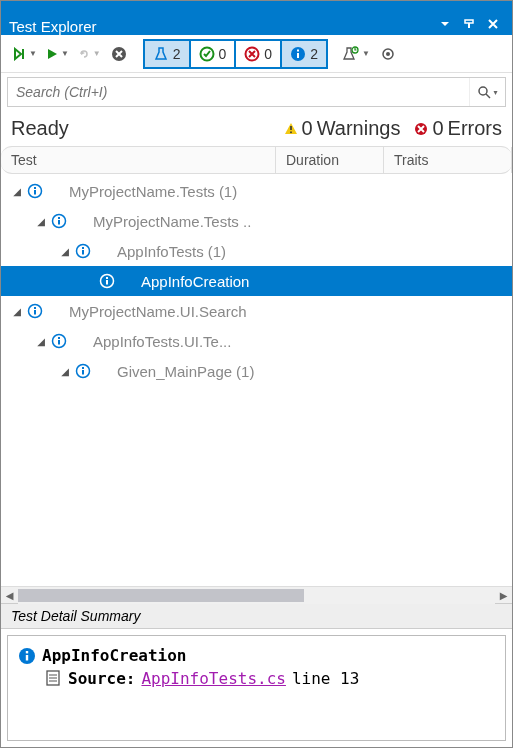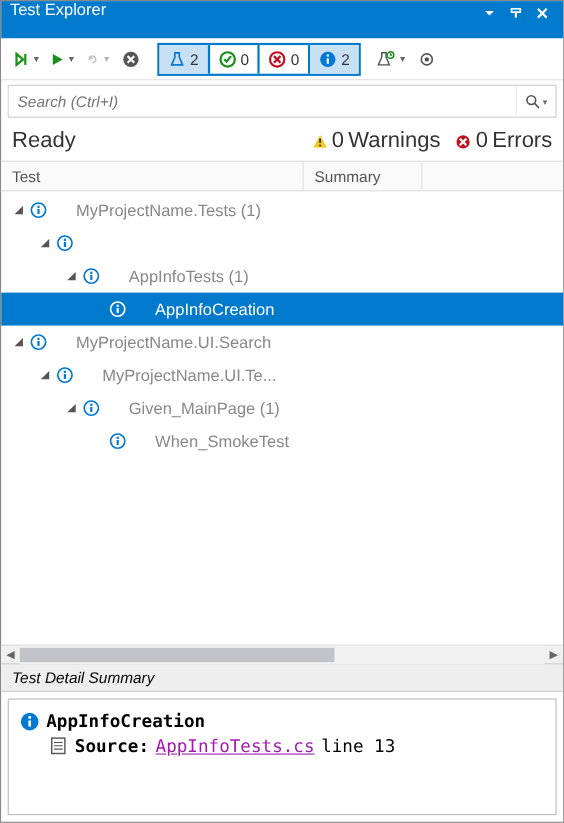--- a/index.html
+++ b/index.html
@@ -12,21 +12,21 @@
       display: flex;
       flex-direction: column;
       border: 1px solid #888;
     }
     
     .title-bar {
       background: #007acc;
       color: #fff;
       height: 34px;
       display: flex;
-      align-items: flex-start;
+      align-items: flex-end;
       padding: 0 8px;
       font-size: 15px;
     }
     .title-bar .title { flex: 1; }
     .title-bar .tb-btn {
       width: 22px; height: 22px;
       display: flex; align-items: center; justify-content: center;
       margin-left: 2px;
       cursor: pointer;
     }
@@ -118,20 +118,21 @@
     
     .cols {
       display: flex;
       background: #fafafa;
       border-top: 1px solid #ddd;
       border-bottom: 1px solid #ddd;
       height: 28px;
       align-items: center;
       font-size: 14px;
       color: #555;
+      border-radius: 11px;
     }
     .col { padding: 0 10px; border-right: 1px solid #ddd; height: 100%; display: flex; align-items: center; }
     .col-test { width: 275px; }
     .col-dur { width: 108px; }
     .col-traits { flex: 1; }
     
     .tree {
       flex: 1;
       overflow: hidden;
       position: relative;
@@ -329,21 +330,22 @@
         <circle cx="7" cy="7" r="6" fill="#c50f1f"></circle>
         <path d="M4 4 L10 10 M10 4 L4 10" stroke="#fff" stroke-width="2"></path>
       </svg>
     <span>0</span>
     <span>Errors</span>
   </span>
 </div>
 
 <div class="cols">
   <div class="col col-test">Test</div>
-  <div class="col col-dur">Summary</div>
+  <div class="col col-dur">Duration</div>
+  <div class="col col-traits">Traits</div>
 </div>
 
 <div class="tree">
 
   <div class="tree-row" style="padding-left:10px">
     <span class="twist">◢</span>
     <span class="node-icon">
         <svg width="16" height="16" viewBox="0 0 16 16">
           <circle cx="8" cy="8" r="6.5" fill="none" stroke="#0078d4" stroke-width="1.5"></circle>
           <rect x="7" y="4" width="2" height="2" fill="#0078d4"></rect>
@@ -356,20 +358,21 @@
 
   <div class="tree-row" style="padding-left:34px">
     <span class="twist">◢</span>
     <span class="node-icon">
         <svg width="16" height="16" viewBox="0 0 16 16">
           <circle cx="8" cy="8" r="6.5" fill="none" stroke="#0078d4" stroke-width="1.5"></circle>
           <rect x="7" y="4" width="2" height="2" fill="#0078d4"></rect>
           <rect x="7" y="7" width="2" height="4.5" fill="#0078d4"></rect>
         </svg>
       </span>
+    <span class="tree-label">MyProjectName.Tests ..</span>
   </div>
 
   <div class="tree-row" style="padding-left:58px">
     <span class="twist">◢</span>
     <span class="node-icon">
         <svg width="16" height="16" viewBox="0 0 16 16">
           <circle cx="8" cy="8" r="6.5" fill="none" stroke="#0078d4" stroke-width="1.5"></circle>
           <rect x="7" y="4" width="2" height="2" fill="#0078d4"></rect>
           <rect x="7" y="7" width="2" height="4.5" fill="#0078d4"></rect>
         </svg>
@@ -404,47 +407,36 @@
 
   <div class="tree-row" style="padding-left:34px">
     <span class="twist">◢</span>
     <span class="node-icon">
         <svg width="16" height="16" viewBox="0 0 16 16">
           <circle cx="8" cy="8" r="6.5" fill="none" stroke="#0078d4" stroke-width="1.5"></circle>
           <rect x="7" y="4" width="2" height="2" fill="#0078d4"></rect>
           <rect x="7" y="7" width="2" height="4.5" fill="#0078d4"></rect>
         </svg>
       </span>
-    <span class="tree-label">MyProjectName.UI.Te...</span>
+    <span class="tree-label">AppInfoTests.UI.Te...</span>
   </div>
 
   <div class="tree-row" style="padding-left:58px">
     <span class="twist">◢</span>
     <span class="node-icon">
         <svg width="16" height="16" viewBox="0 0 16 16">
           <circle cx="8" cy="8" r="6.5" fill="none" stroke="#0078d4" stroke-width="1.5"></circle>
           <rect x="7" y="4" width="2" height="2" fill="#0078d4"></rect>
           <rect x="7" y="7" width="2" height="4.5" fill="#0078d4"></rect>
         </svg>
       </span>
     <span class="tree-label">Given_MainPage</span>
     <span class="tree-count">(1)</span>
   </div>
 
-  <div class="tree-row" style="padding-left:82px">
-    <span class="twist"></span>
-    <span class="node-icon">
-        <svg width="16" height="16" viewBox="0 0 16 16">
-          <circle cx="8" cy="8" r="6.5" fill="none" stroke="#0078d4" stroke-width="1.5"></circle>
-          <rect x="7" y="4" width="2" height="2" fill="#0078d4"></rect>
-          <rect x="7" y="7" width="2" height="4.5" fill="#0078d4"></rect>
-        </svg>
-      </span>
-    <span class="tree-label">When_SmokeTest</span>
-  </div>
 
 </div>
 
 <div class="hscroll">
   <div class="arrow">◀</div>
   <div class="track">
       <div class="thumb"></div>
     </div>
   <div class="arrow">▶</div>
 </div>

